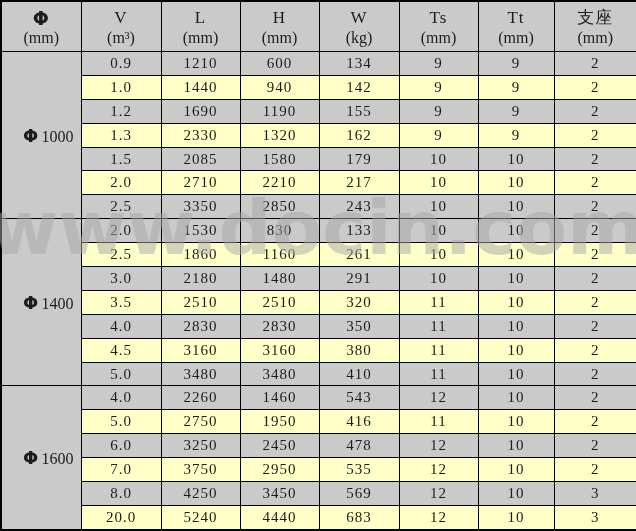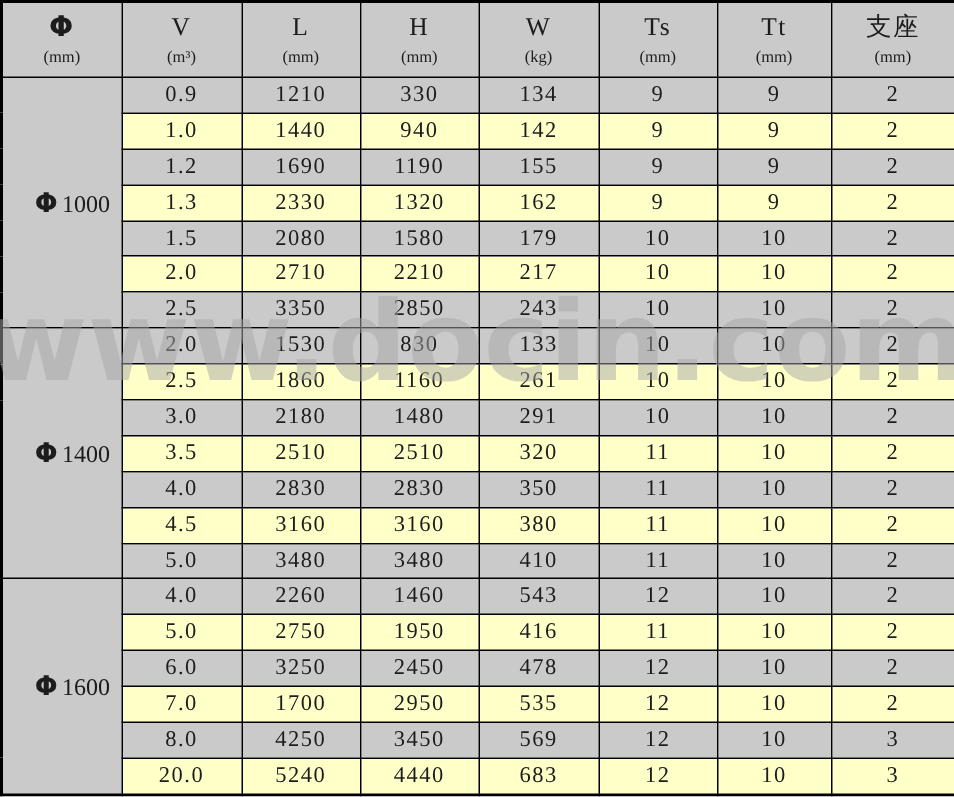--- a/index.html
+++ b/index.html
@@ -30,21 +30,21 @@
     vertical-align:middle;
     padding:0;
     overflow:hidden;
   }
   .spec thead th{
     background:var(--header-bg);
     height:49px;
     font-weight:normal;
   }
   .hdr-sym{display:block;font-size:17px;line-height:22px;letter-spacing:1px;}
-  .hdr-unit{display:block;font-size:11px;line-height:18px;}
+  .hdr-unit{display:block;font-size:16px;line-height:18px;}
   th.col-phi .hdr-sym{font-weight:bold;font-size:19px;font-family:"DejaVu Sans",sans-serif;}
   .spec tbody td{font-size:15px;height:22px;letter-spacing:1px;}
   .spec tbody tr.gray td{background:var(--row-gray);}
   .spec tbody tr.yellow td{background:var(--row-yellow);}
   .spec tbody th.group-cell{
     background:var(--row-gray);
     font-weight:normal;
     font-size:16px;
     padding-left:14px;
   }
@@ -118,21 +118,21 @@
             <span class="hdr-sym">支座</span>
             <span class="hdr-unit">(mm)</span>
           </th>
         </tr>
     </thead>
     <tbody>
         <tr class="gray">
           <th class="group-cell" rowspan="7"><span class="phi">Φ</span><span>1000</span></th>
           <td>0.9</td>
           <td>1210</td>
-          <td>330</td>
+          <td>600</td>
           <td>134</td>
           <td>9</td>
           <td>9</td>
           <td>2</td>
         </tr>
         <tr class="yellow">
           <td>1.0</td>
           <td>1440</td>
           <td>940</td>
           <td>142</td>
@@ -153,21 +153,21 @@
           <td>1.3</td>
           <td>2330</td>
           <td>1320</td>
           <td>162</td>
           <td>9</td>
           <td>9</td>
           <td>2</td>
         </tr>
         <tr class="gray">
           <td>1.5</td>
-          <td>2080</td>
+          <td>2085</td>
           <td>1580</td>
           <td>179</td>
           <td>10</td>
           <td>10</td>
           <td>2</td>
         </tr>
         <tr class="yellow">
           <td>2.0</td>
           <td>2710</td>
           <td>2210</td>
@@ -272,21 +272,21 @@
           <td>6.0</td>
           <td>3250</td>
           <td>2450</td>
           <td>478</td>
           <td>12</td>
           <td>10</td>
           <td>2</td>
         </tr>
         <tr class="yellow">
           <td>7.0</td>
-          <td>1700</td>
+          <td>3750</td>
           <td>2950</td>
           <td>535</td>
           <td>12</td>
           <td>10</td>
           <td>2</td>
         </tr>
         <tr class="gray">
           <td>8.0</td>
           <td>4250</td>
           <td>3450</td>

